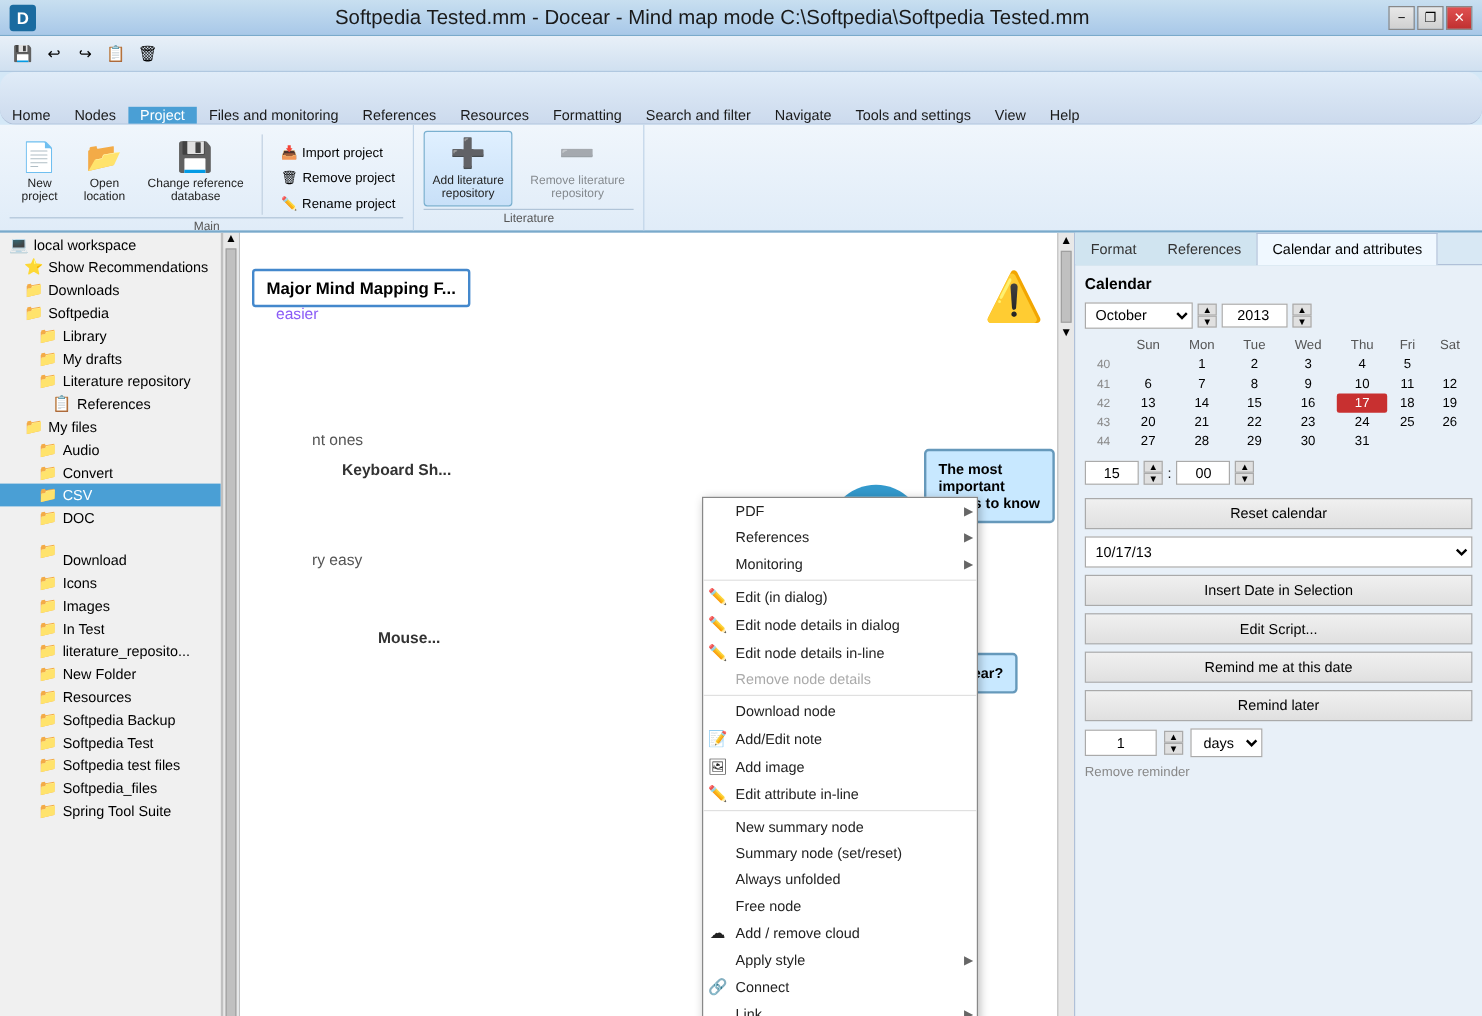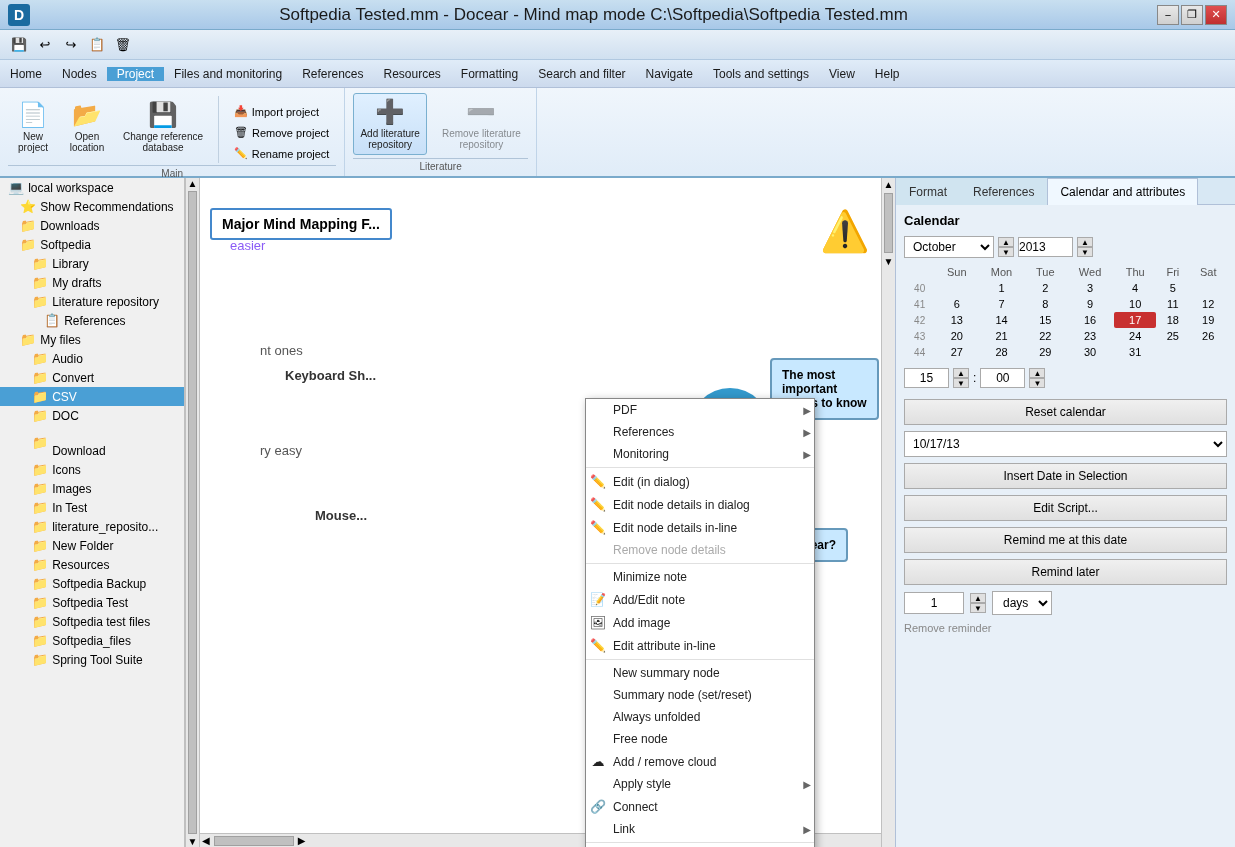--- a/index.html
+++ b/index.html
@@ -38,24 +38,25 @@
     .qt-btn {
       width: 22px; height: 22px; border: 1px solid transparent; cursor: pointer;
       display: flex; align-items: center; justify-content: center; font-size: 13px;
       background: transparent;
       border-radius: 2px;
     }
 
     
     .menu-bar {
       background: linear-gradient(to bottom, #e0ecf8, #ccdaed);
-      height: 28px;
-      display: flex;
-      align-items: center;
+      height: 44px;
+      display: flex;
+      align-items: flex-end;
       border-bottom: 1px solid #b0c0d8;
+      border-radius: 13px;
     }
     .menu-item {
       padding: 0 10px;
       display: flex;
       align-items: center;
       cursor: pointer;
       font-size: 12px;
       color: #1a1a1a;
     }
     .menu-item:hover, .menu-item.active { background: #4a9fd5; color: white; }
@@ -181,21 +182,21 @@
     }
     .cal-month-select {
       padding: 2px 4px;
       border: 1px solid #aaa;
       background: white;
       font-size: 12px;
       width: 90px;
     }
     .cal-year-input {
       width: 55px;
-      padding: 2px 0;
+      padding: 2px 12px;
       border: 1px solid #aaa;
       font-size: 12px;
     }
     .cal-spin { display: flex; flex-direction: column; }
     .cal-spin-btn {
       width: 16px; height: 10px;
       background: #e0e0e0;
       border: 1px solid #aaa;
       cursor: pointer;
       font-size: 8px;
@@ -583,21 +584,21 @@
           <span class="ctx-icon">✏️</span>
           <span>Edit node details in-line</span>
         </div>
         <div class="ctx-item disabled">
           <span class="ctx-icon"></span>
           <span>Remove node details</span>
         </div>
         <div class="ctx-separator"></div>
         <div class="ctx-item">
           <span class="ctx-icon"></span>
-          <span>Minimize note</span>
+          <span>Download node</span>
         </div>
         <div class="ctx-item">
           <span class="ctx-icon">📝</span>
           <span>Add/Edit note</span>
         </div>
         <div class="ctx-item">
           <span class="ctx-icon">🖼</span>
           <span>Add image</span>
         </div>
         <div class="ctx-item">

